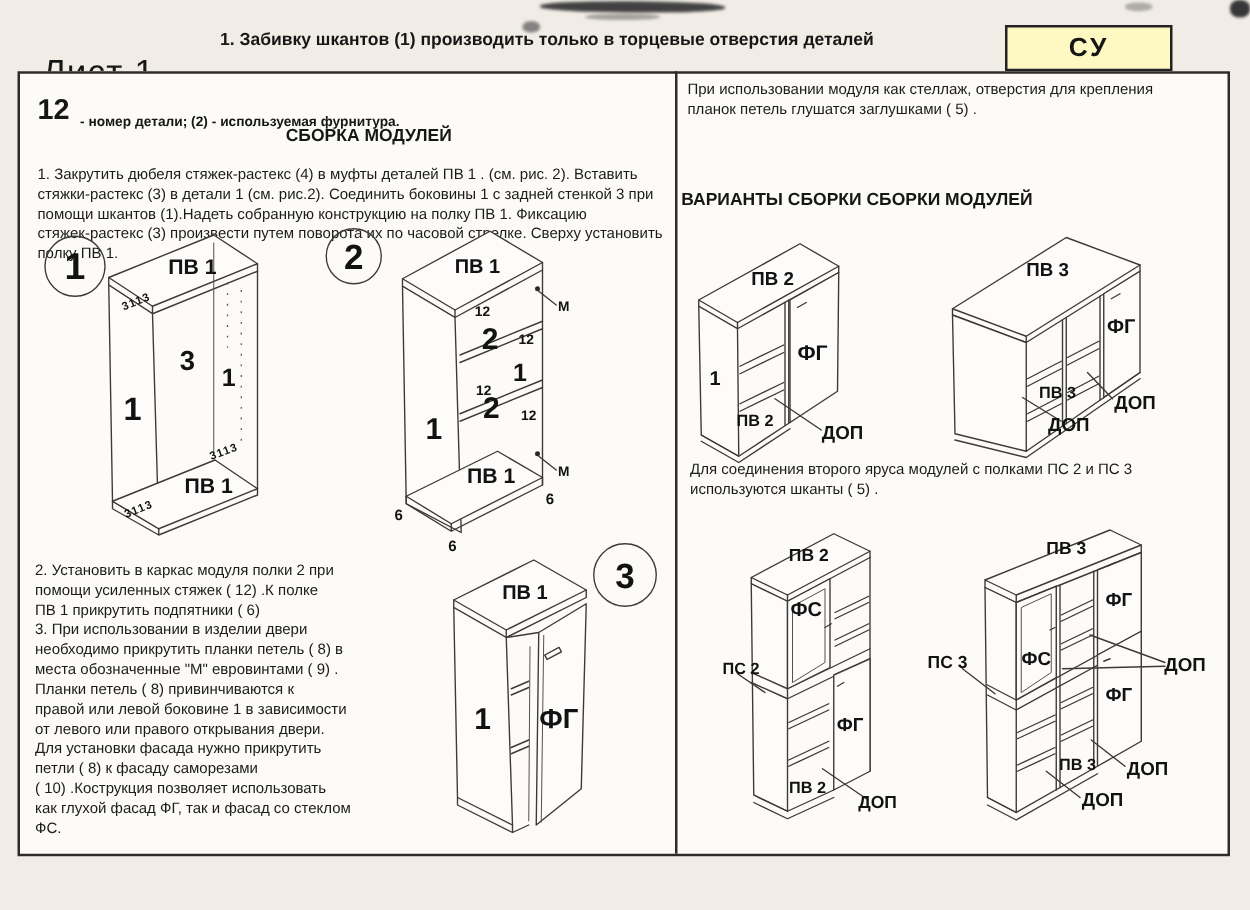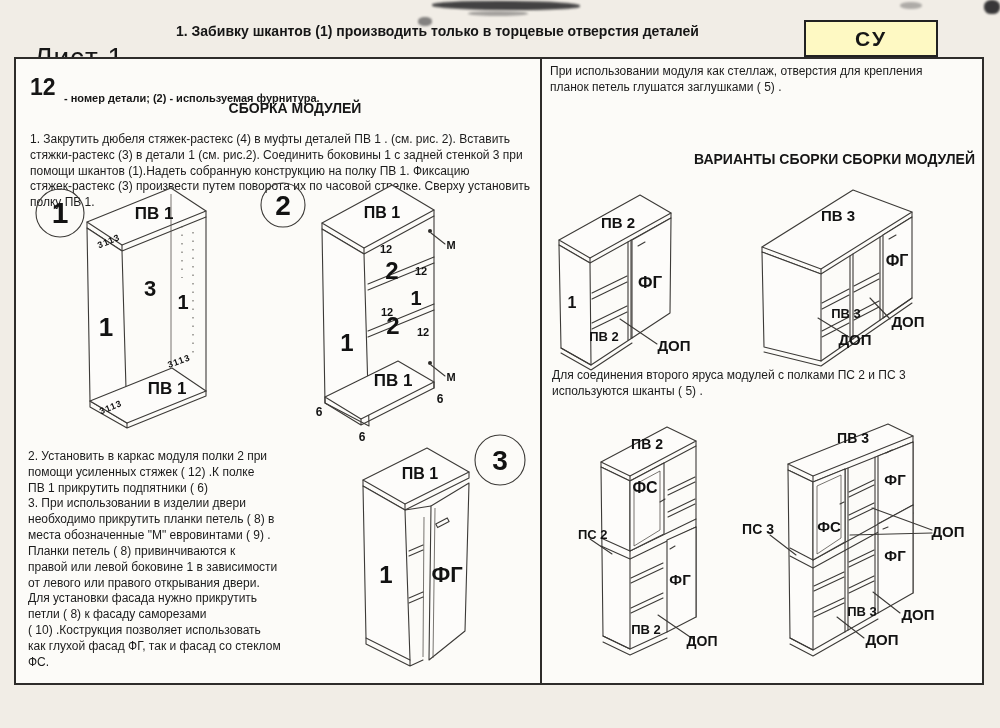--- a/index.html
+++ b/index.html
@@ -140,21 +140,21 @@
       <path class="thin" d="M105,81 L103,231"></path>
       <rect class="fc" x="106" y="94" width="13" height="4" transform="rotate(-28 112 96)"></rect>
     </g>
     <text x="90" y="52" font-size="16" text-anchor="middle">ПВ 1</text>
     <text x="56" y="156" font-size="24" text-anchor="middle">1</text>
     <text x="117" y="155" font-size="22" text-anchor="middle">ФГ</text>
   </svg>
 
   <div class="abs para" style="left:550px;top:64px;width:432px;">При использовании модуля как стеллаж, отверстия для крепления
 планок петель глушатся заглушками  ( 5)  .</div>
-  <div class="abs bold" style="left:545px;top:151px;width:430px;text-align:right;font-size:14px;">ВАРИАНТЫ СБОРКИ СБОРКИ МОДУЛЕЙ</div>
+  <div class="abs bold" style="left:545px;top:151px;width:430px;text-align:left;font-size:14px;">ВАРИАНТЫ СБОРКИ СБОРКИ МОДУЛЕЙ</div>
   <div class="abs para" style="left:552px;top:368px;width:430px;">Для соединения второго яруса модулей с полками ПС 2 и ПС 3
 используются шканты  ( 5)   .</div>
 
   <svg style="left:556px;top:183px;" width="215" height="182" viewBox="0 0 215 182">
     <g>
       <polygon class="fc" points="3,57 84,12 115,30 34,75"></polygon>
       <path class="ln" d="M3,57 L3,62 L34,80 L34,75 M34,80 L115,35 L115,30"></path>
       <polygon class="fc" points="3,62 34,80 35,182 5,165"></polygon>
       <path class="ln" d="M72,59 L72,157 M75,57 L75,155"></path>
       <path class="ln" d="M36,110 L71,93 M36,116 L71,99"></path>

